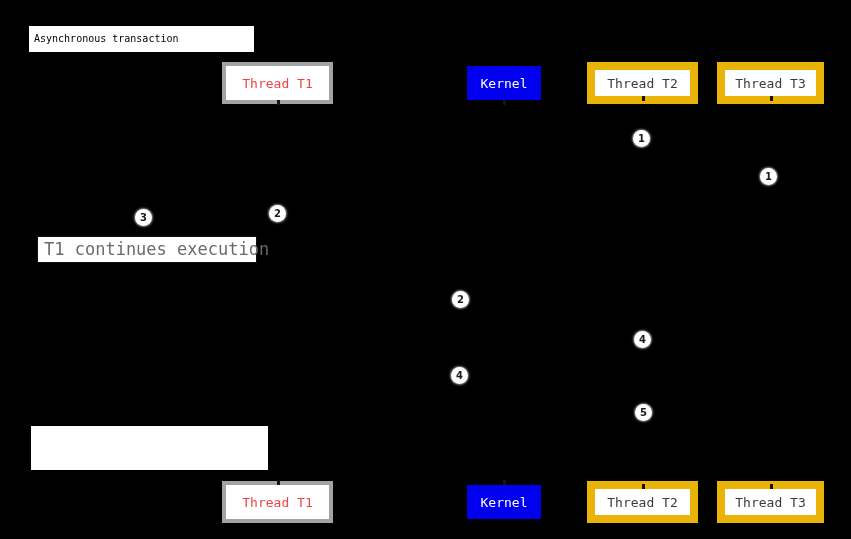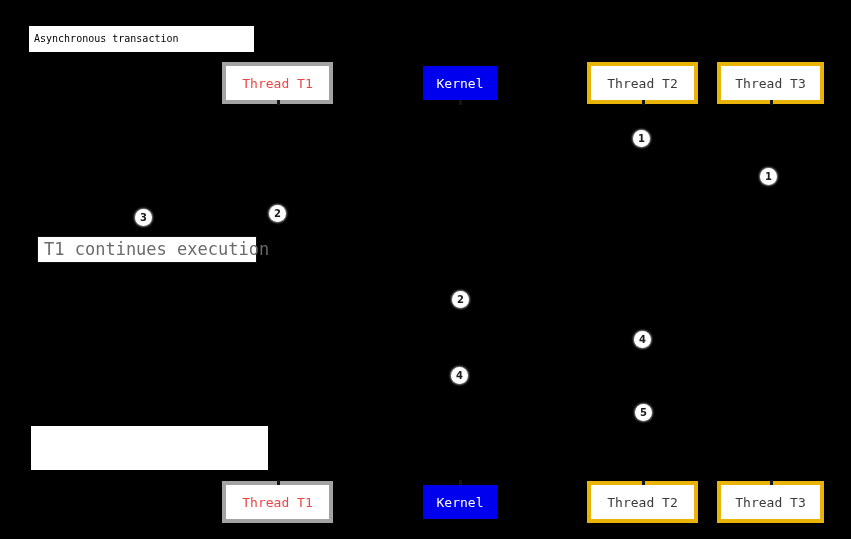--- a/index.html
+++ b/index.html
@@ -44,27 +44,28 @@
     line-height: 1;
     box-sizing: border-box;
   }
   .lifeline-head.red {
     background: #ffffff;
     border: 4px solid #a3a3a3;
     color: #ef4444;
   }
   .lifeline-head.blue-outline {
     background: #ffffff;
-    border: 4px solid #eab308;
+    border: 8px solid #eab308;
     color: #3b3b3b;
   }
   .lifeline-head.blue-solid {
     background: #0000ee;
     border: 0;
     color: #ffffff;
+    margin-left: 44px;
   }
 
   
   .stub {
     position: absolute;
     width: 3px;
     height: 5px;
     background: #151515;
   }
   .stub.down { bottom: -5px; left: 50%; margin-left: -1px; }

